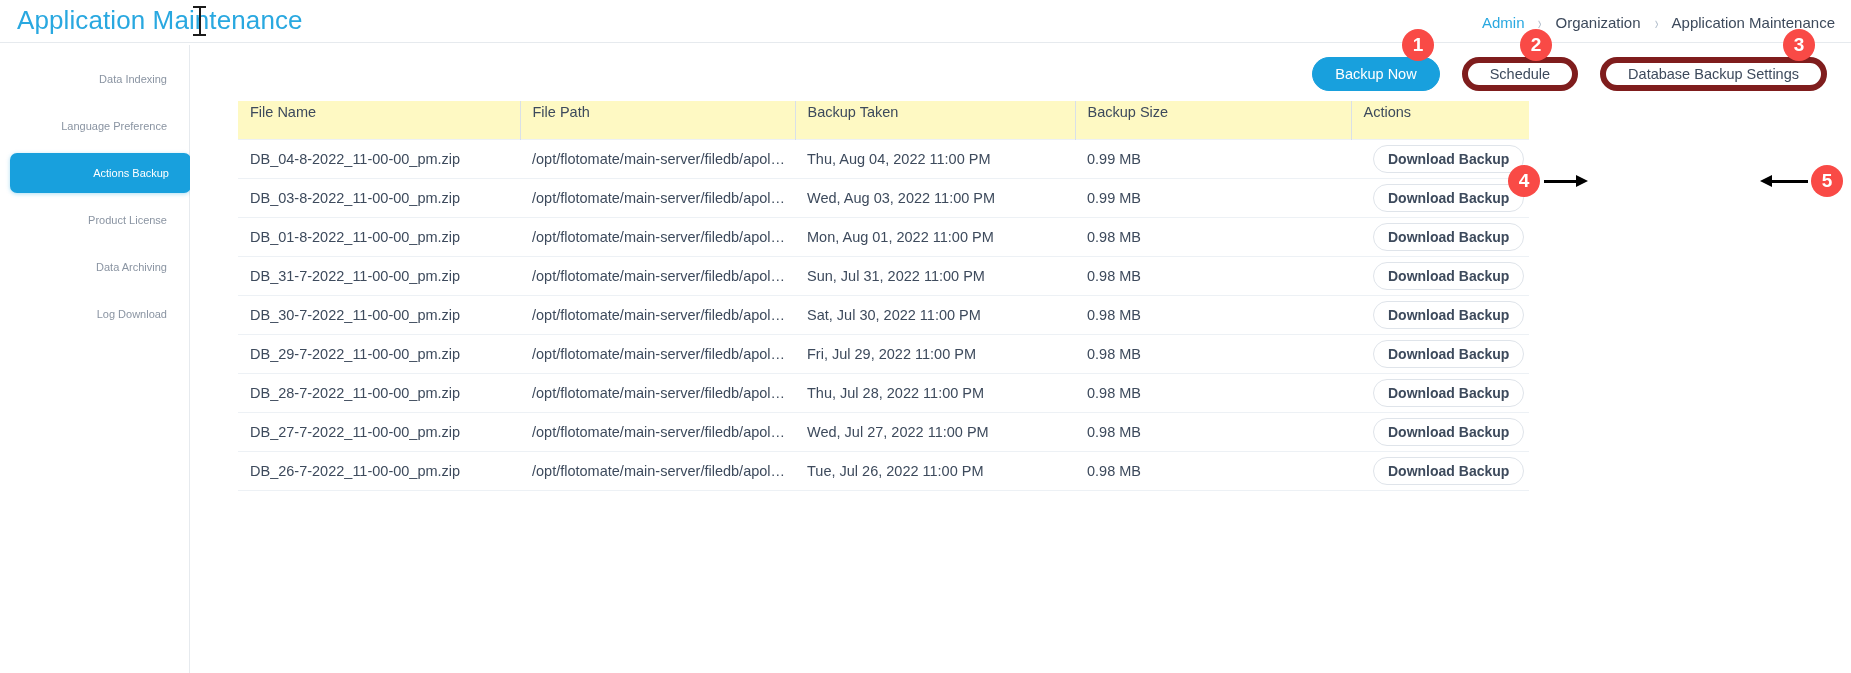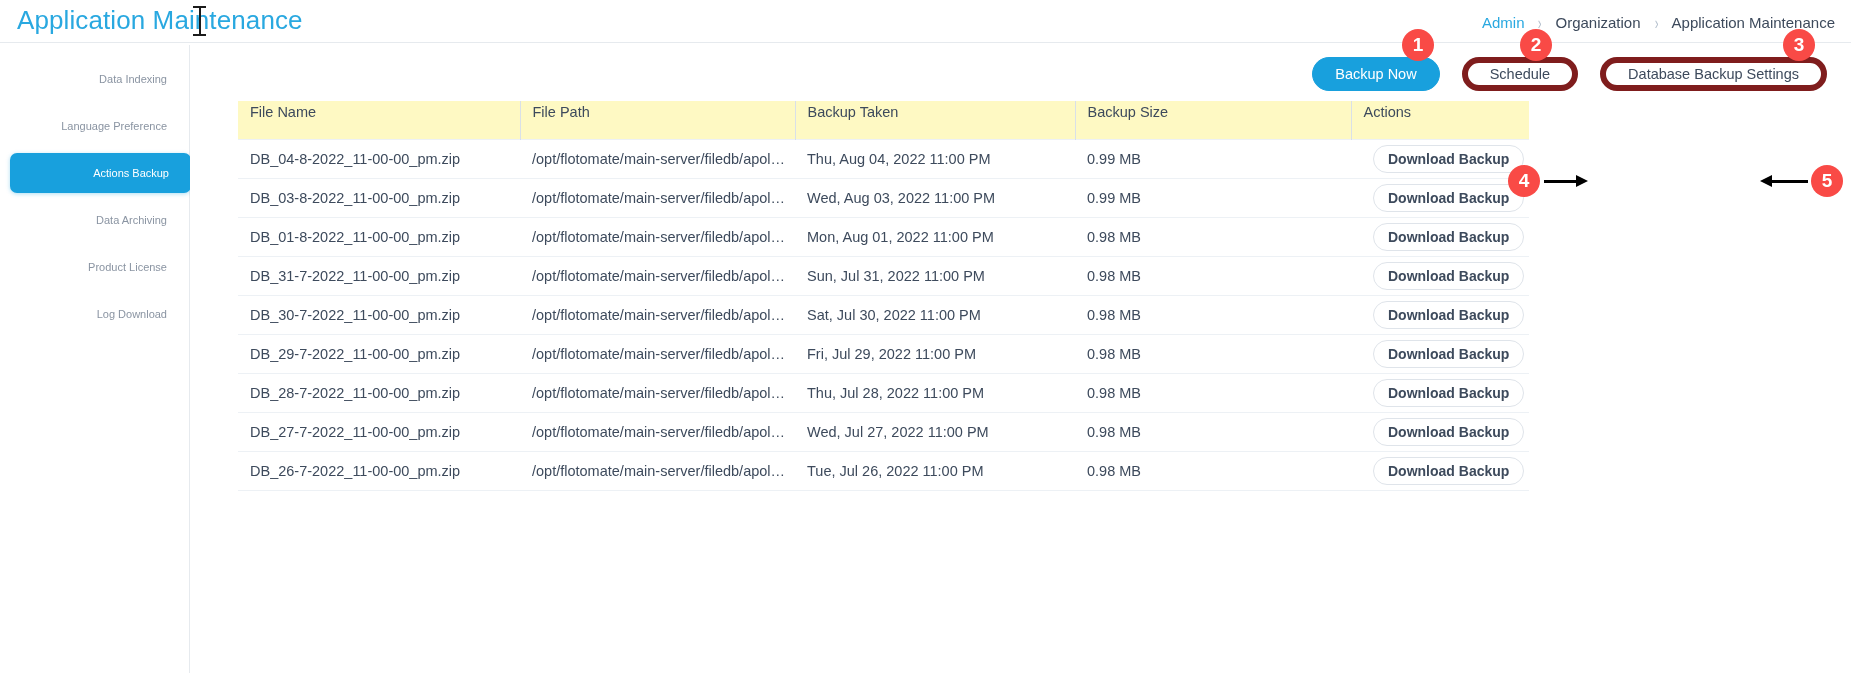--- a/index.html
+++ b/index.html
@@ -294,24 +294,24 @@
     <div class="side-item">
       <span>Data Indexing</span>
     </div>
     <div class="side-item">
       <span>Language Preference</span>
     </div>
     <div class="side-item active">
       <span>Actions Backup</span>
     </div>
     <div class="side-item">
+      <span>Product License</span>
+    </div>
+    <div class="side-item">
       <span>Data Archiving</span>
-    </div>
-    <div class="side-item">
-      <span>Product License</span>
     </div>
     <div class="side-item">
       <span>Log Download</span>
     </div>
   </nav>
 
   <div class="main">
 
     <div class="toolbar">
       <div class="btn primary">Backup Now</div>

